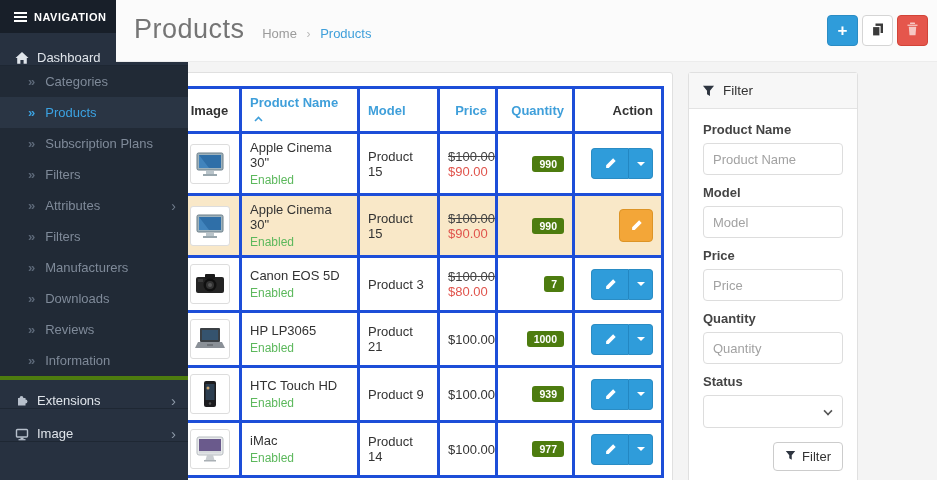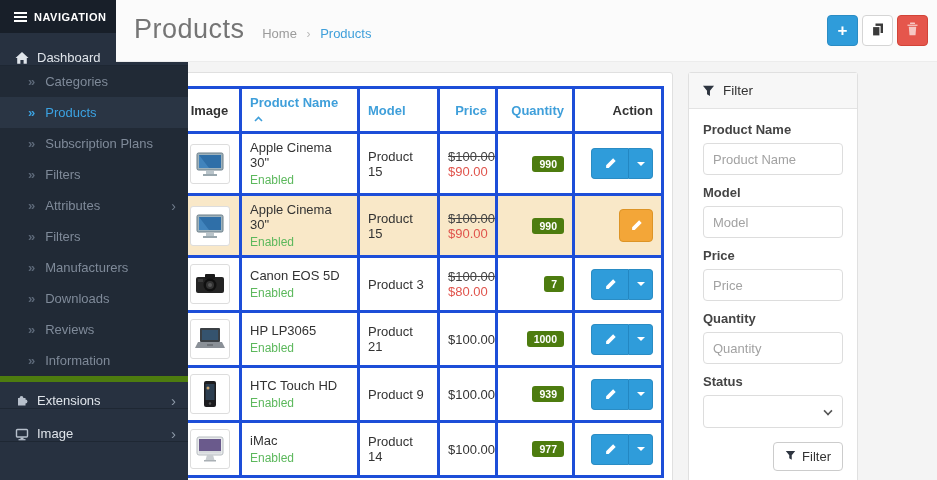--- a/index.html
+++ b/index.html
@@ -141,21 +141,21 @@
       <li>
           <span class="dbl">»</span>
           <span>Reviews</span>
         </li>
       <li>
           <span class="dbl">»</span>
           <span>Information</span>
         </li>
     </ul>
 
-    <div class="side-item" style="border-top:6px solid #4d7c0f;">
+    <div class="side-item" style="border-top:4px solid #4d7c0f;">
       <span class="s-icon">
         <svg width="14" height="14" viewBox="0 0 14 14">
             <g fill="#b7c0cc">
               <rect x="3" y="4" width="7.5" height="7.5"></rect>
               <circle cx="6.5" cy="4" r="1.9"></circle>
               <circle cx="10.5" cy="7.5" r="1.9"></circle>
             </g>
           </svg>
       </span>
       <span>Extensions</span>

